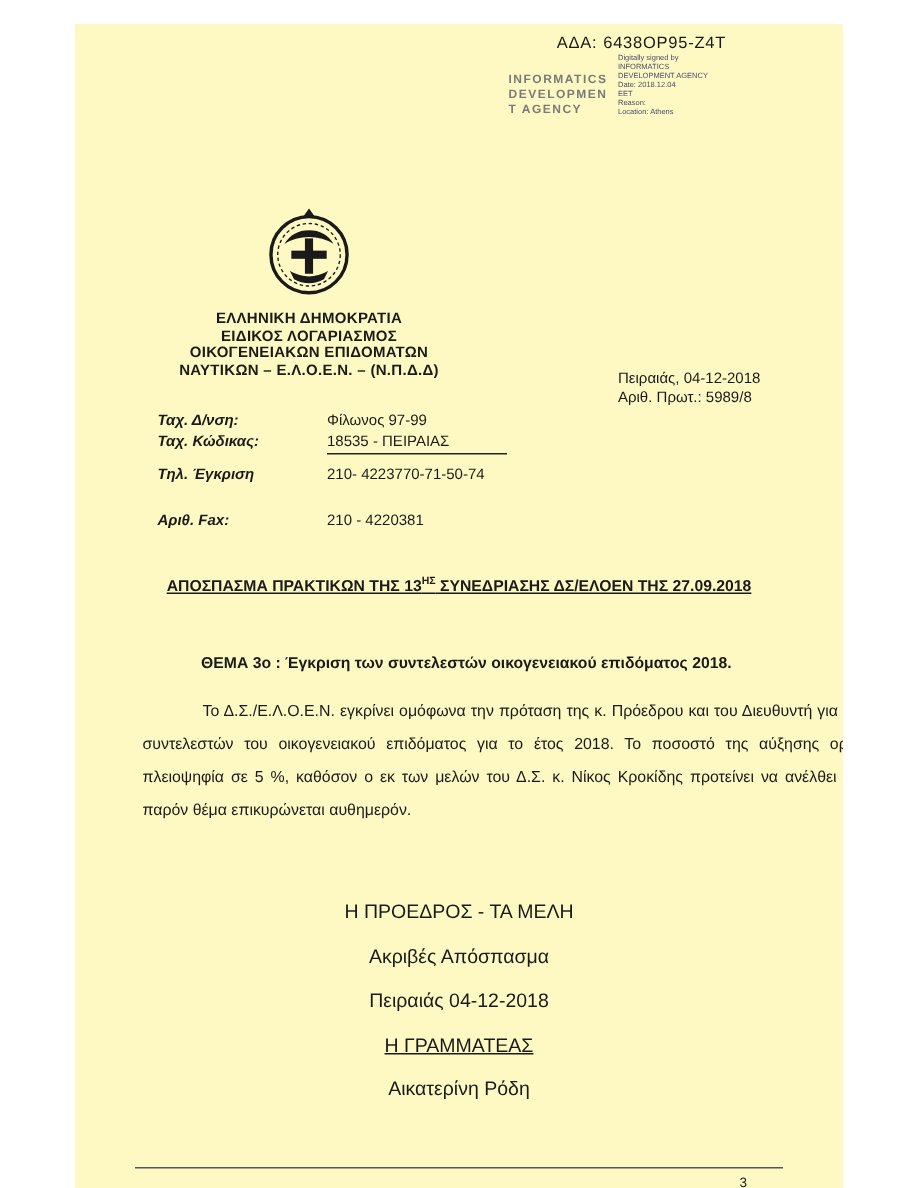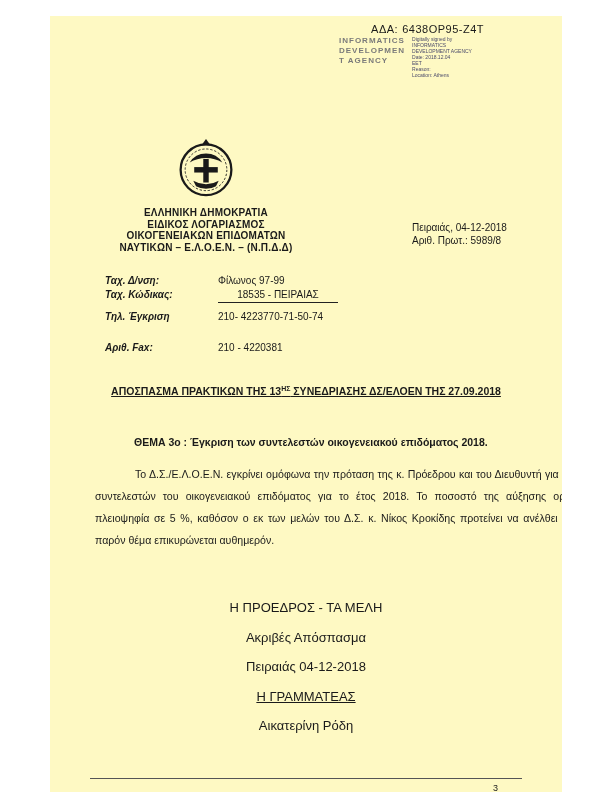--- a/index.html
+++ b/index.html
@@ -8,40 +8,40 @@
   .page {
     position:relative; width:512px; height:792px; margin:16px auto;
     background:#fef9c3; overflow:hidden;
   }
 
   
   .ada { position:absolute; top:7px; right:78px; font-size:11px; letter-spacing:0.5px; }
   .ada .val { margin-left:4px; }
 
   
-  .stamp { position:absolute; left:289px; top:20px; display:flex; gap:7px; }
+  .stamp { position:absolute; left:289px; top:20px; display:flex; gap:7px;align-items:flex-end; }
   .stamp-agency { font-size:8px; font-weight:bold; color:#7a7a7a; letter-spacing:1px; line-height:10px; white-space:nowrap; }
   .stamp-details { font-size:5px; line-height:6px; color:#4a4a6a; width:64px; }
 
   
   .emblem { position:absolute; left:127px; top:116px; width:58px; height:72px; }
 
   
   .org-block { position:absolute; left:28px; top:191px; width:256px; text-align:center;
                font-weight:bold; font-size:10px; line-height:11.5px; letter-spacing:0.2px; }
 
   
-  .date-block { position:absolute; left:362px; top:205px; font-size:10px; line-height:13px; }
+  .date-block { position:absolute; left:362px; top:230px; font-size:10px; line-height:13px; }
 
   
   .contact-row { position:absolute; left:55px; width:330px; display:flex; font-size:10px; }
   .contact-row .lbl { width:113px; font-weight:bold; font-style:italic; flex:none; }
   .contact-row .val { }
   .row-0 { top:259px; } .row-1 { top:273px; } .row-2 { top:295px; } .row-3 { top:326px; }
-  .val-underline { display:inline-block; min-width:120px; border-bottom:1px solid #222; padding-bottom:2px;text-align:center; }
+  .val-underline { display:inline-block; min-width:120px; border-bottom:1px solid #222; padding-bottom:2px; }
 
   
   .minutes-title { position:absolute; top:368px; left:0; width:100%; text-align:center;
                    font-weight:bold; font-size:10.5px; }
   .minutes-title .inner { text-decoration:underline; }
   .minutes-title sup { font-size:7px; }
 
   
   .subject { position:absolute; top:420px; left:84px; right:40px; font-weight:bold; font-size:10.5px; }
 

